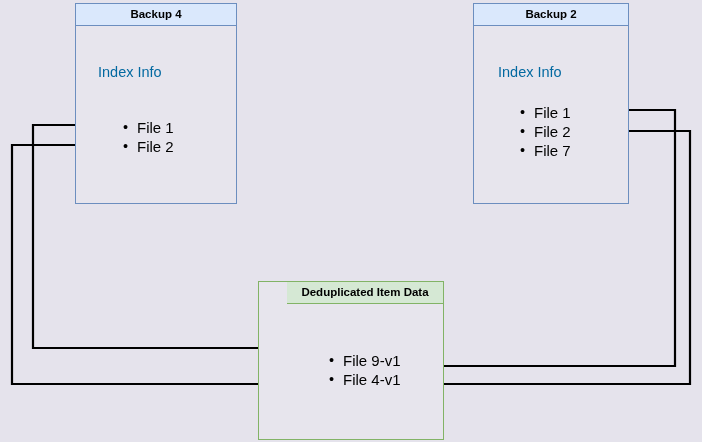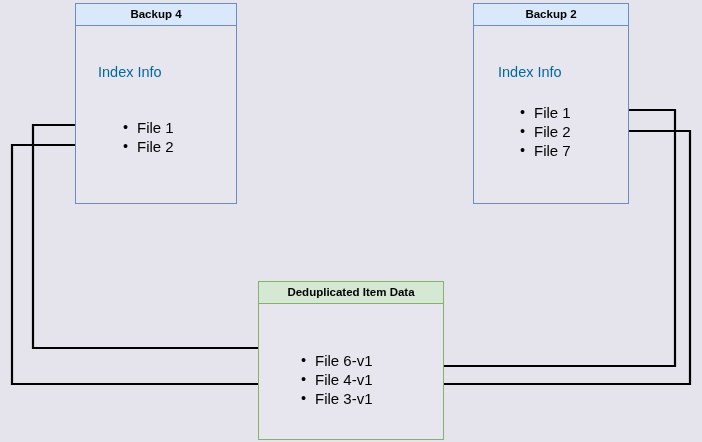--- a/index.html
+++ b/index.html
@@ -33,20 +33,21 @@
     position: absolute;
     box-sizing: border-box;
   }
   .node-blue {
     background: #e7e5ed;
     border: 1px solid #6c8ebf;
   }
   .node-green {
     background: #e7e5ed;
     border: 1px solid #82b366;
+    padding-left: 28px;
   }
   .node-header {
     box-sizing: border-box;
     height: 22px;
     line-height: 21px;
     text-align: center;
     font-size: 11.5px;
     font-weight: bold;
     color: #000000;
   }
@@ -138,20 +139,19 @@
         <li>File 2</li>
         <li>File 7</li>
       </ul>
     </div>
   </div>
 
   <div class="node node-green" style="left:258px; top:281px; width:186px; height:159px;">
     <div class="node-header header-green">Deduplicated Item Data</div>
     <div class="node-body">
       <ul class="bullet-list dedup-list" style="left:40px; top:47px;">
-        <li>File 6-v1</li>
+        <li>File 9-v1</li>
         <li>File 4-v1</li>
-        <li>File 3-v1</li>
       </ul>
     </div>
   </div>
 
 </div>
 
 </body></html>

